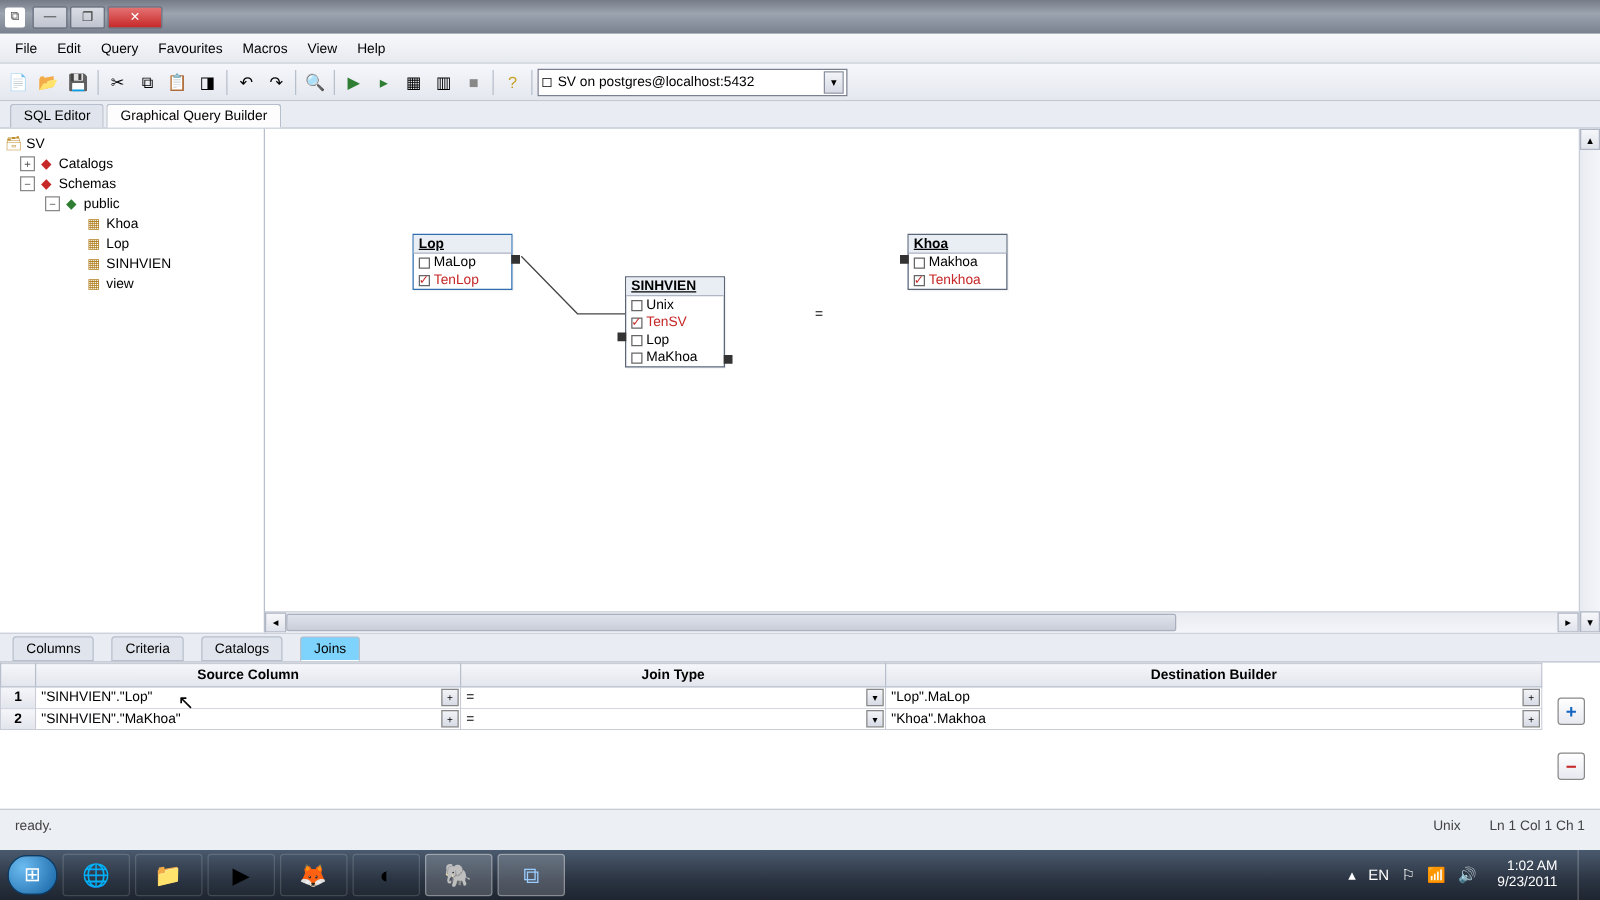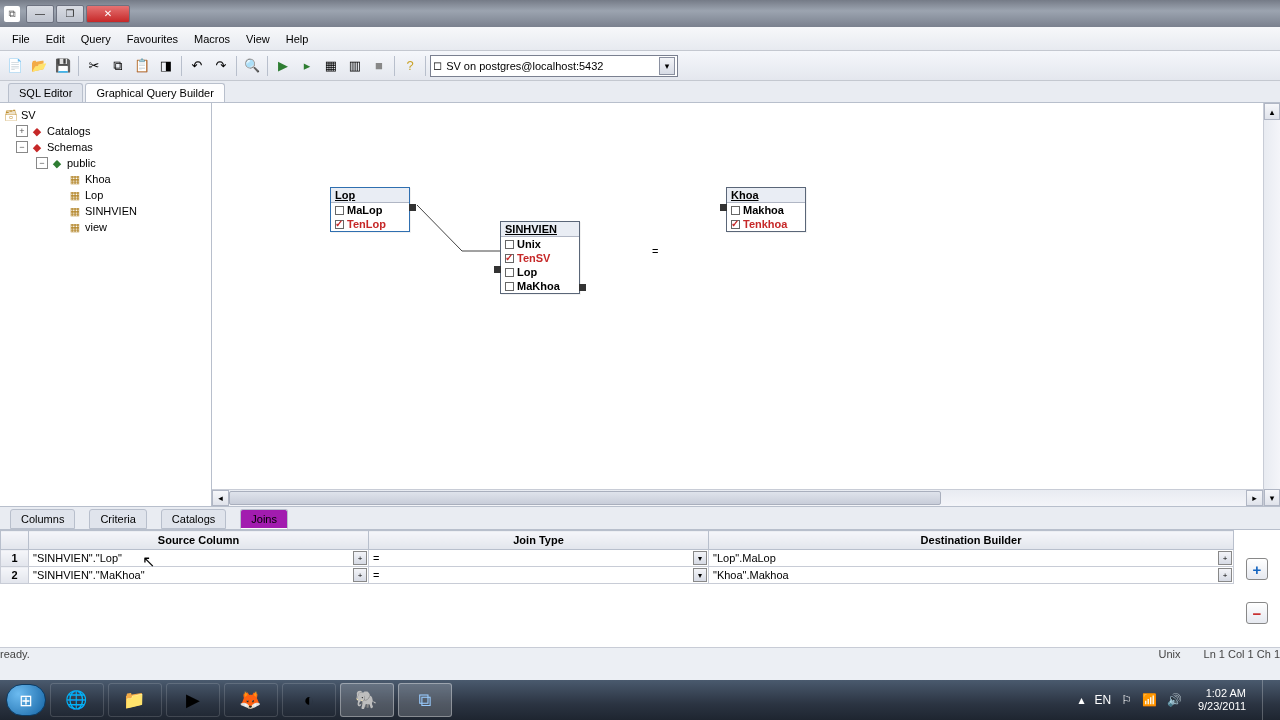--- a/index.html
+++ b/index.html
@@ -40,45 +40,45 @@
 .scroll-v .arrow { height: 17px; border: 1px solid #b0b6c4; background: linear-gradient(#f6f7fa,#e0e3eb); display: flex; align-items: center; justify-content: center; font-size: 9px; }
 .scroll-v .arrow.bot { position: absolute; bottom: 0; left: 0; right: 0; }
 .scroll-h { position: absolute; left: 0; right: 17px; bottom: 0; height: 17px; background: linear-gradient(#e8ebf1,#f4f5f9); border-top: 1px solid #c8ccd6; display: flex; }
 .scroll-h .arrow { width: 17px; border: 1px solid #b0b6c4; background: linear-gradient(#f6f7fa,#e0e3eb); display: flex; align-items: center; justify-content: center; font-size: 9px; }
 .scroll-h .track { flex: 1; position: relative; }
 .scroll-h .thumb { position: absolute; top: 1px; bottom: 1px; left: 0; width: 70%; background: linear-gradient(#dfe3eb,#c8cdd9); border: 1px solid #a9afbd; border-radius: 2px; }
 
 .tbox { position: absolute; background: #fff; border: 1px solid #5a6678; min-width: 78px; box-shadow: 1px 1px 0 rgba(0,0,0,.05); }
 .tbox.sel { border-color: #2f6fb0; }
 .tbox .hdr { background: #e9edf4; padding: 1px 4px; font-weight: bold; border-bottom: 1px solid #b0b6c4; text-decoration: underline; }
-.tbox .col { padding: 1px 4px; display: flex; align-items: center; gap: 3px; font-weight: bold; }
+.tbox .col { padding: 1px 4px; display: flex; align-items: center; gap: 3px; }
 .tbox .cb { width: 9px; height: 9px; border: 1px solid #666; background: #fff; display: inline-block; position: relative; }
 .tbox .cb.ch::after { content: "✓"; position: absolute; top: -3px; left: -1px; font-size: 10px; color: #c62828; }
 .red-t { color: #c62828; }
 .port { position: absolute; width: 7px; height: 7px; background: #333; }
 
 svg.joins { position: absolute; inset: 0; pointer-events: none; }
 
 .btabstrip { height: 22px; display: flex; align-items: flex-end; padding: 0 10px; gap: 14px; background: #e9ecf2; }
 .btab { padding: 3px 10px; border: 1px solid #b8bfcc; background: #e0e4ec; border-radius: 3px 3px 0 0; cursor: pointer; font-size: 11px; }
-.btab.active { background: #a21caf; border-bottom-color: #fdfdfe; }
+.btab.active { background: #7dd3fc; border-bottom-color: #fdfdfe; }
 
 .grid-wrap { display: flex; height: 118px; background: #fff; border-top: 1px solid #b8bfcc; }
 .grid { flex: 1; overflow: auto; }
 .grid table { border-collapse: collapse; width: 100%; }
 .grid th { background: linear-gradient(#f5f6fa,#e2e5ec); border: 1px solid #b8bfcc; padding: 3px 6px; font-weight: bold; text-align: center; }
 .grid td { border: 1px solid #c8ccd6; padding: 2px 4px; background: #fff; position: relative; }
 .grid td.rowhdr { background: linear-gradient(#f5f6fa,#e2e5ec); text-align: center; font-weight: bold; width: 28px; }
 .cell-dd { position: absolute; right: 1px; top: 1px; bottom: 1px; width: 14px; border: 1px solid #888; background: linear-gradient(#f3f4f8,#d7dbe5); display: flex; align-items: center; justify-content: center; font-size: 8px; }
 .sidebtns { width: 46px; display: flex; flex-direction: column; align-items: center; justify-content: flex-start; gap: 22px; padding-top: 28px; }
 .sqbtn { width: 22px; height: 22px; border: 1px solid #888; background: linear-gradient(#fff,#e6e9f0); border-radius: 3px; display: flex; align-items: center; justify-content: center; font-size: 15px; font-weight: bold; }
 .sqbtn.plus { color: #1565c0; }
 .sqbtn.minus { color: #c62828; }
 
-.status { height: 20px; background: #eceff4; border-top: 1px solid #c8ccd6; display: flex; align-items: flex-start; padding: 0 0; font-size: 11px; color: #444; }
+.status { height: 20px; background: #eceff4; border-top: 1px solid #c8ccd6; display: flex; align-items: flex-end; padding: 0 12px; font-size: 11px; color: #444; }
 
 .cursor { position: absolute; left: 142px; top: 552px; font-size: 16px; pointer-events: none; }
 
 .taskbar { position: absolute; left: 0; right: 0; bottom: 0; height: 40px; background: linear-gradient(#4a5a6e,#2b3442 60%,#1e2530); display: flex; align-items: center; padding: 0 6px; }
 .startbtn { width: 40px; height: 32px; border-radius: 18px; background: radial-gradient(circle at 30% 30%, #6cbbf0, #1463a4); border: 1px solid #0c3a62; display: flex; align-items: center; justify-content: center; color: #fff; font-size: 16px; }
 .tbi { width: 54px; height: 34px; border: 1px solid rgba(255,255,255,.15); border-radius: 3px; margin-left: 4px; display: flex; align-items: center; justify-content: center; font-size: 18px; }
 .tbi.active { background: rgba(255,255,255,.18); border-color: rgba(255,255,255,.35); }
 .tray { margin-left: auto; display: flex; align-items: center; color: #fff; gap: 10px; height: 100%; }
 .tray .ti { font-size: 12px; }
 .clock { text-align: right; font-size: 11px; line-height: 13px; padding: 0 6px; }

